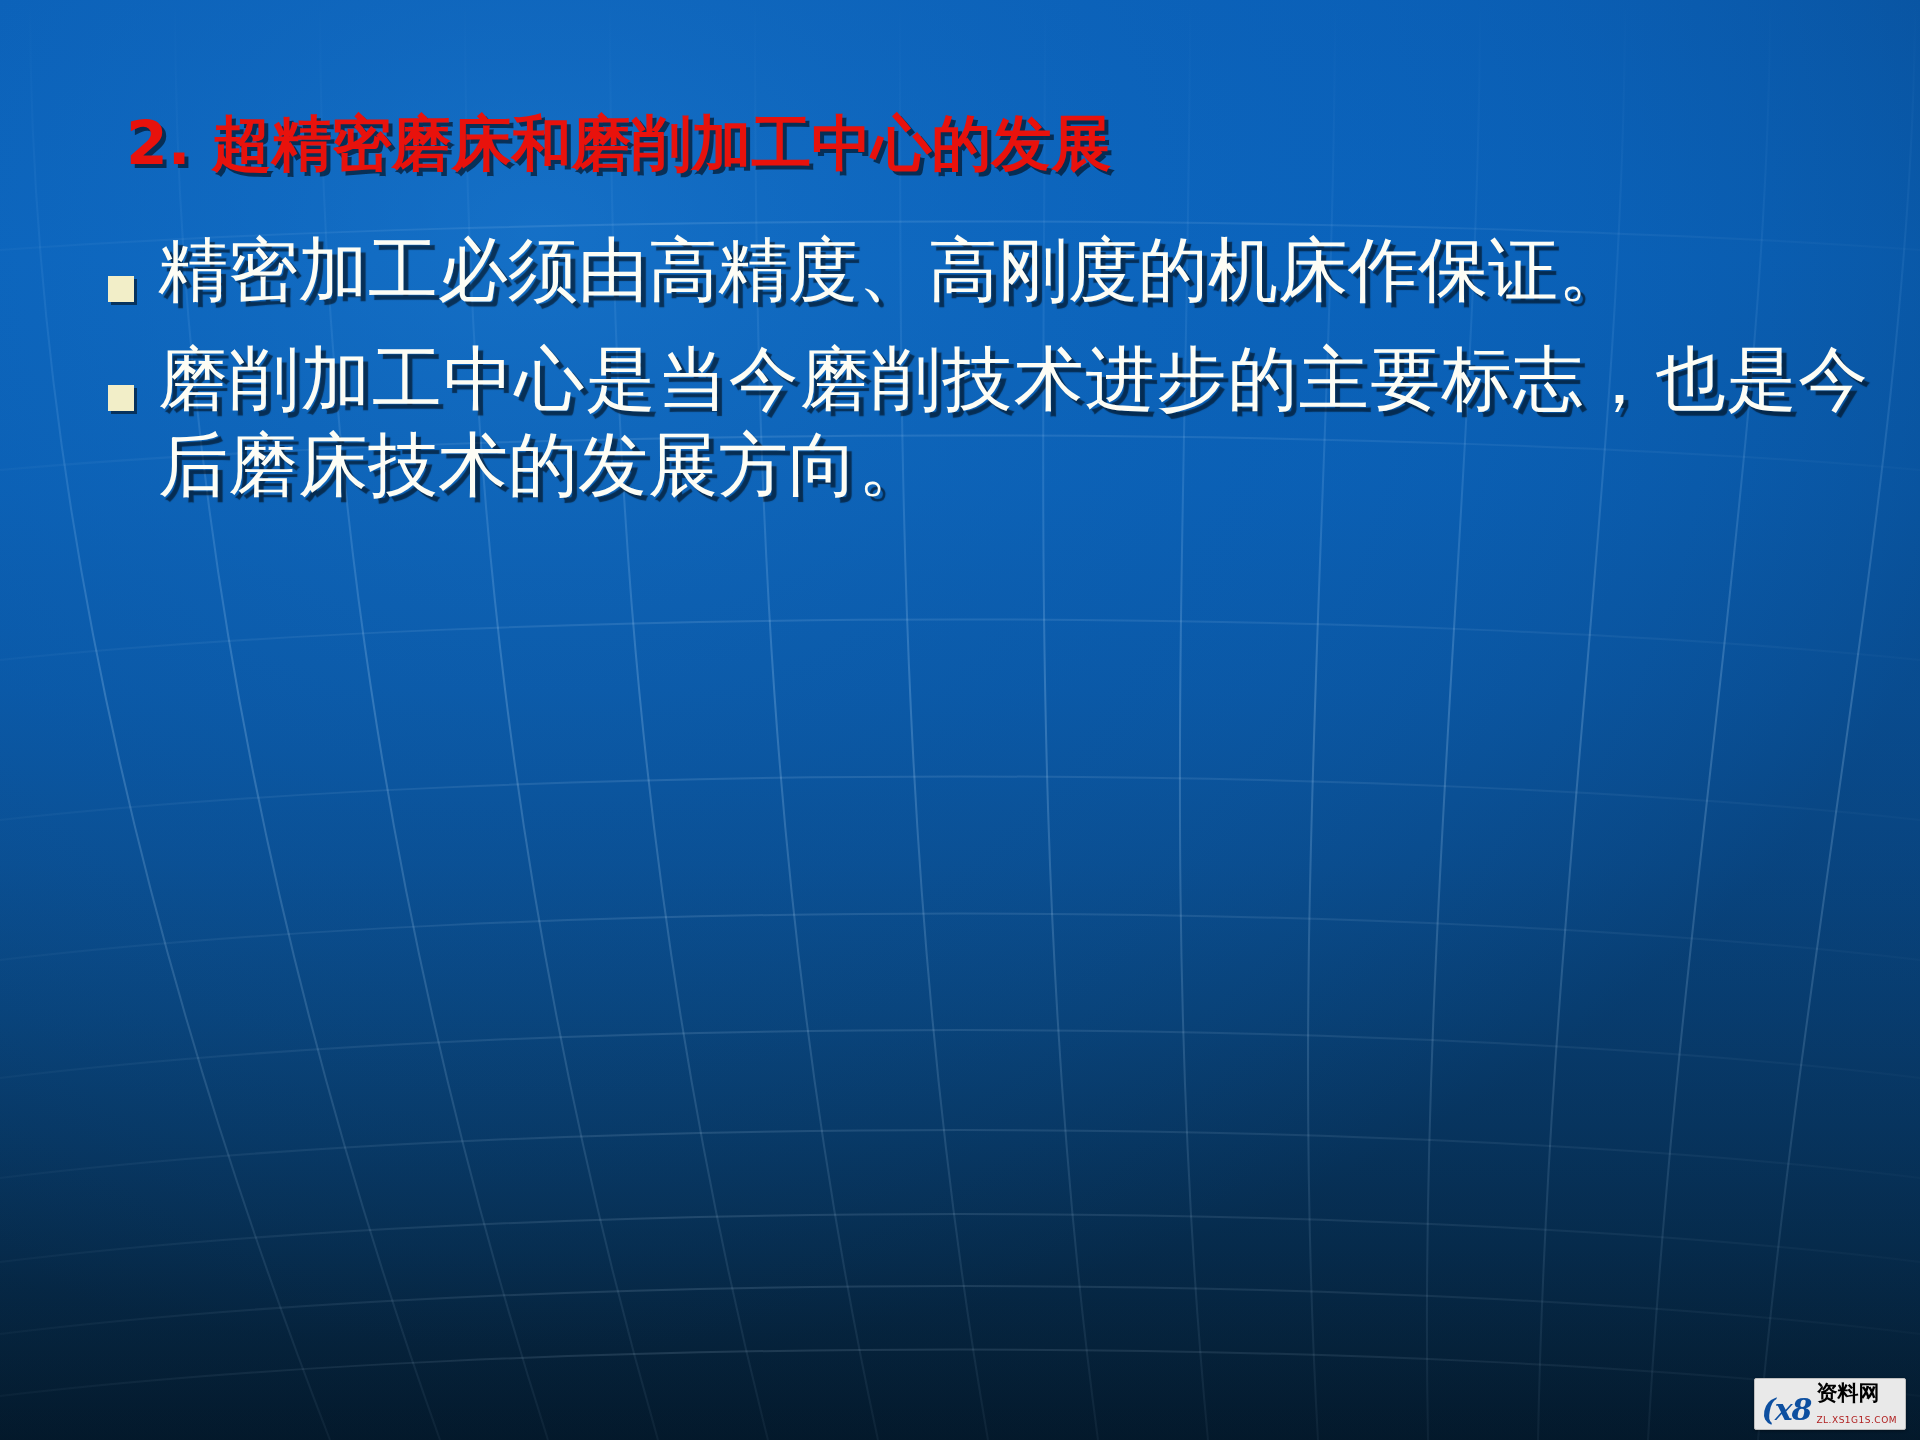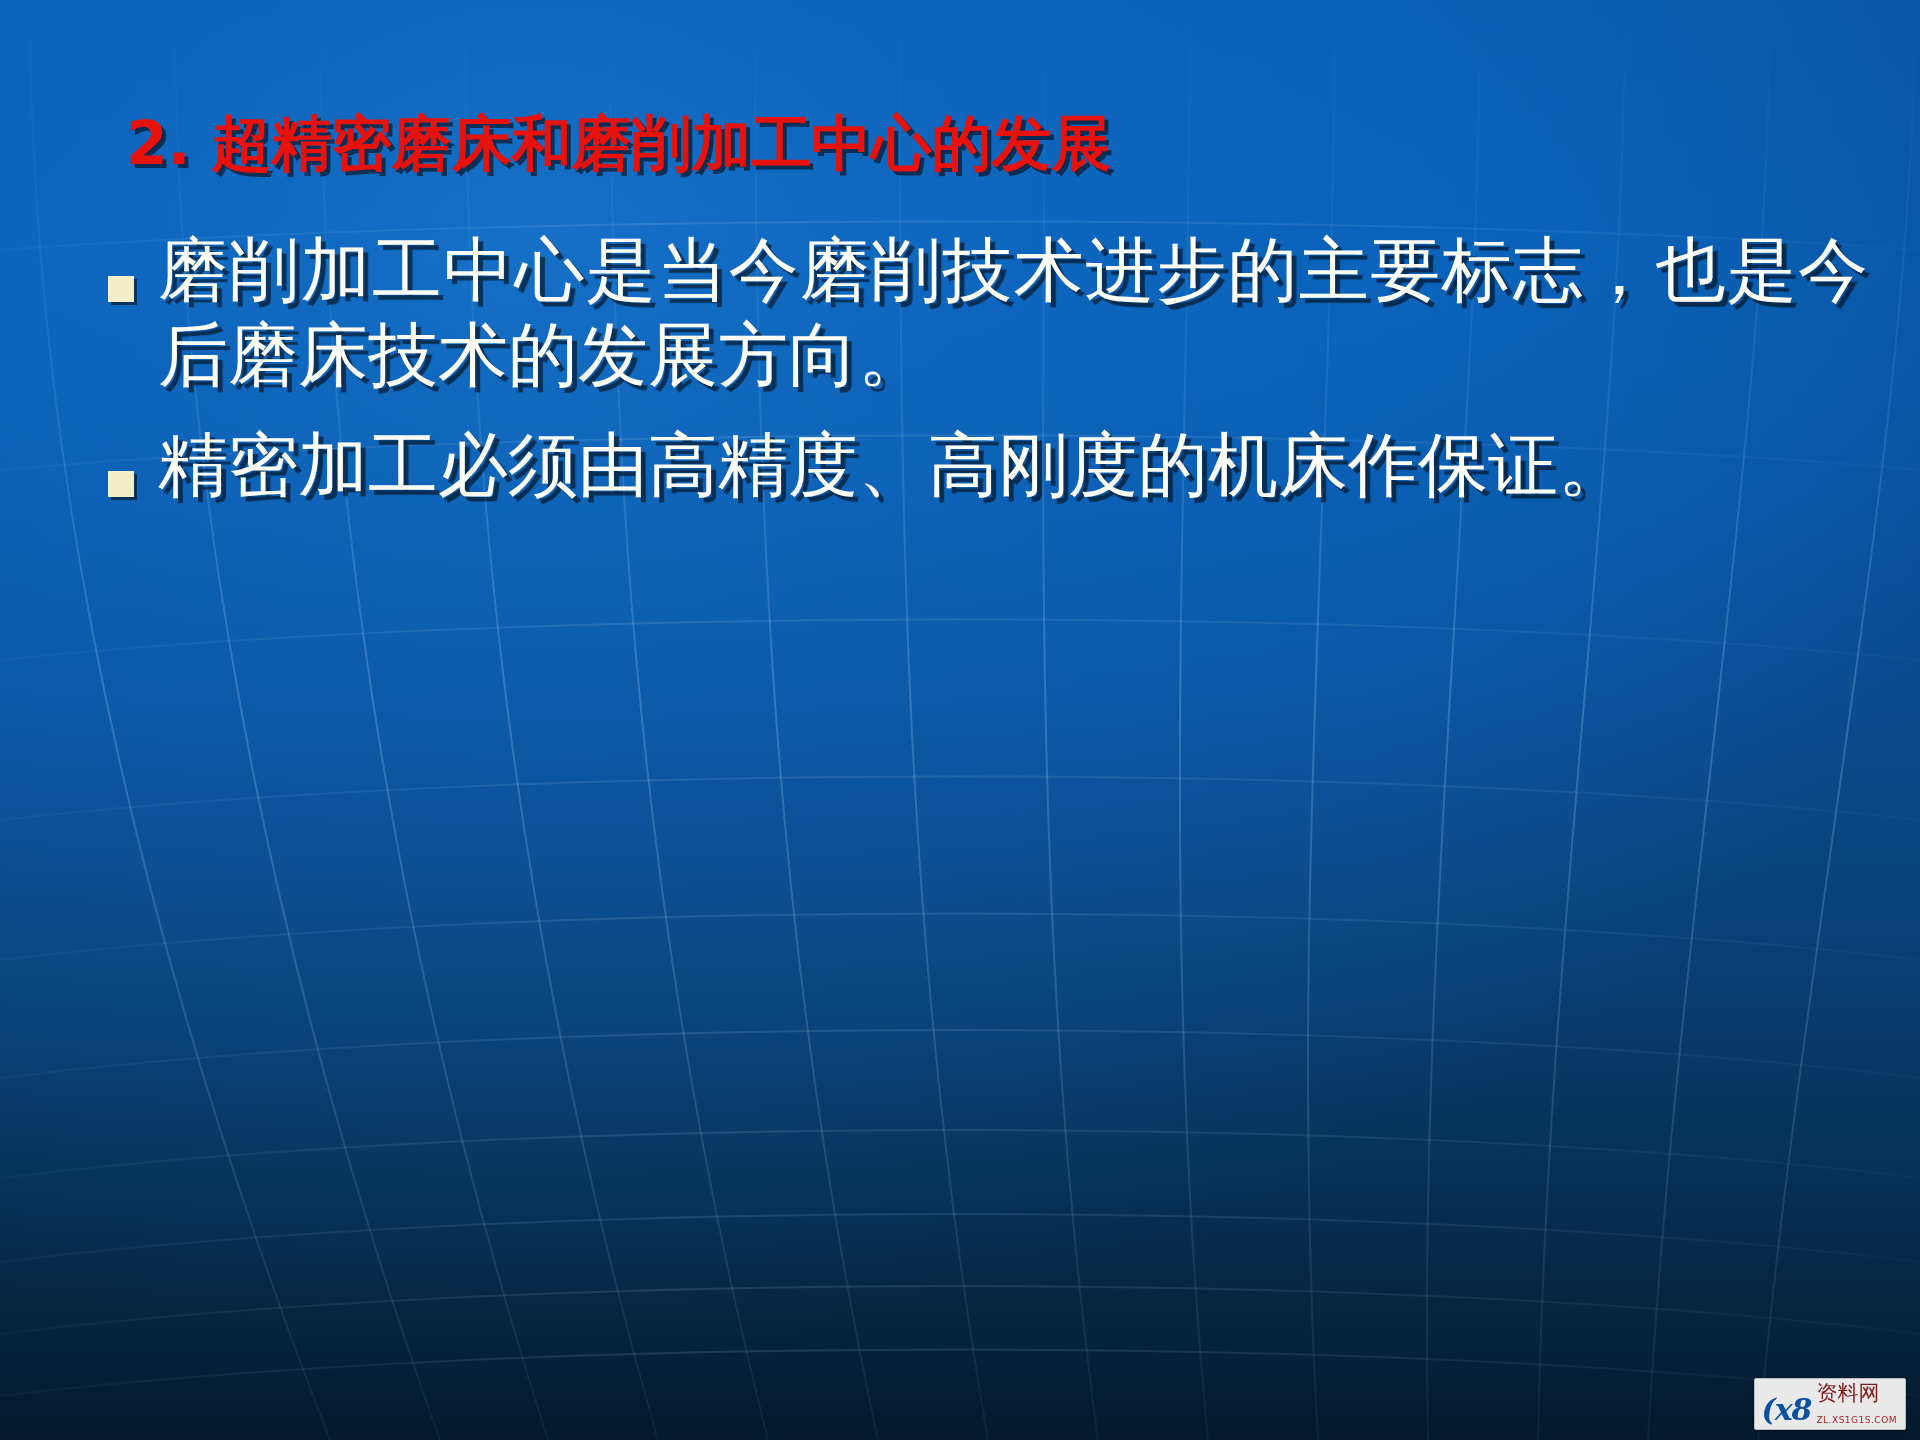--- a/index.html
+++ b/index.html
@@ -114,22 +114,22 @@
     font-size: 30px;
     color: #0d4fa0;
     line-height: 1;
     margin-right: 5px;
     letter-spacing: -1px;
   }
   .wm-right { display: flex; flex-direction: column; line-height: 1; }
   .wm-name {
     font-family: "DejaVu Sans", "Liberation Sans", sans-serif;
     font-size: 21px;
-    font-weight: normal;
-    color: #7f1d1d;
+    font-weight: bold;
+    color: #000000;
   }
   .wm-url {
     font-family: "DejaVu Sans", "Liberation Sans", sans-serif;
     font-size: 9px;
     color: #b02020;
     letter-spacing: 0.5px;
     margin-top: 12px;
   }
 </style>
 </head>
@@ -195,26 +195,26 @@
   </div>
 
   <div class="content">
 
     <div class="slide-title">2. 超精密磨床和磨削加工中心的发展</div>
 
     <div class="bullets">
 
       <div class="bullet-row">
         <span class="bullet-marker"></span>
-        <span class="bullet-text">磨削加工中心是当今磨削技术进步的主要标志，也是今后磨床技术的发展方向。</span>
+        <span class="bullet-text">精密加工必须由高精度、高刚度的机床作保证。</span>
       </div>
 
       <div class="bullet-row">
         <span class="bullet-marker"></span>
-        <span class="bullet-text">精密加工必须由高精度、高刚度的机床作保证。</span>
+        <span class="bullet-text">磨削加工中心是当今磨削技术进步的主要标志，也是今后磨床技术的发展方向。</span>
       </div>
 
     </div>
   </div>
 
   <div class="watermark">
     <span class="wm-mark">(x8</span>
     <span class="wm-right">
       <span class="wm-name">资料网</span>
       <span class="wm-url">ZL.XS1G1S.COM</span>

